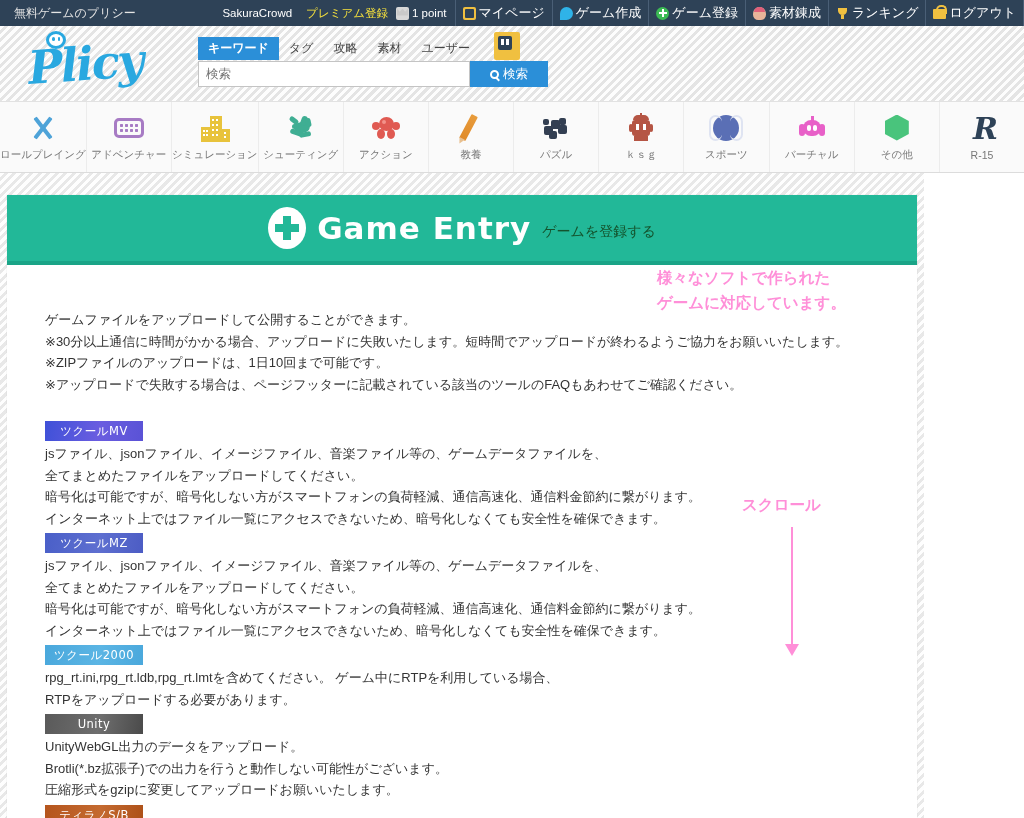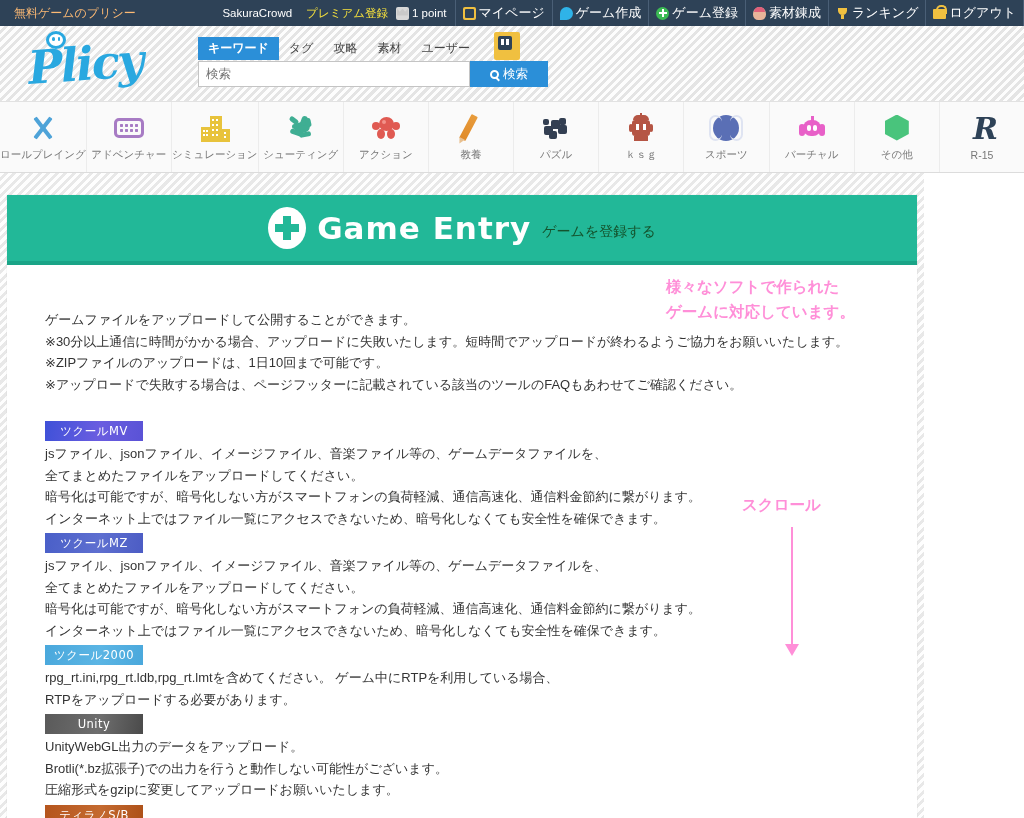--- a/index.html
+++ b/index.html
@@ -14,21 +14,21 @@
   .topbar {
     height: 26px; width: 1024px;
     background: #2e4257;
     display: flex; align-items: center;
     font-size: 12px; color: #ffffff;
     position: relative;
   }
   .topbar-brand {
     padding-left: 14px;
     font-size: 12px;
-    color: #fdba74;
+    color: #e5e5e5;
     white-space: nowrap;
   }
   .topbar-right {
     margin-left: auto;
     display: flex; align-items: stretch; height: 40px; text-align: center;
   }
   .tb-user {
     display: flex; align-items: center;
     padding: 0 8px; font-size: 11.5px; color: #ffffff;
     white-space: nowrap;
@@ -334,21 +334,21 @@
   .b-mv   { background: linear-gradient(100deg,#3f51d8 0%,#6a5de0 55%,#5a52d6 100%); }
   .b-mz   { background: linear-gradient(100deg,#4a5fc8 0%,#5e6fd0 55%,#4c5cc4 100%); }
   .b-2000 { background: linear-gradient(100deg,#4aa8dc 0%,#5bb5e4 55%,#4aa8dc 100%); }
   .b-unity{ background: linear-gradient(100deg,#5a5a5a 0%,#6e6e6e 55%,#4a4a4a 100%); }
   .b-tyr  { background: linear-gradient(100deg,#b5551d 0%,#c46a30 55%,#ad5018 100%); }
 
   .note {
     position: absolute; color: #ff8fd8; font-weight: bold;
     font-size: 15.5px; line-height: 25px; white-space: nowrap;
   }
-  .note-soft { left: 650px; top: 9px; margin-left: 9px; }
+  .note-soft { left: 650px; top: 0px; }
   .note-scroll { left: 735px; top: 227px; }
   .arrow {
     position: absolute; left: 784px; top: 262px;
     width: 2px; height: 118px; background: #ff8fd8;
   }
   .arrow::after {
     content:""; position:absolute; left:-6px; bottom:-11px;
     border-left: 7px solid transparent;
     border-right: 7px solid transparent;
     border-top: 12px solid #ff8fd8;

